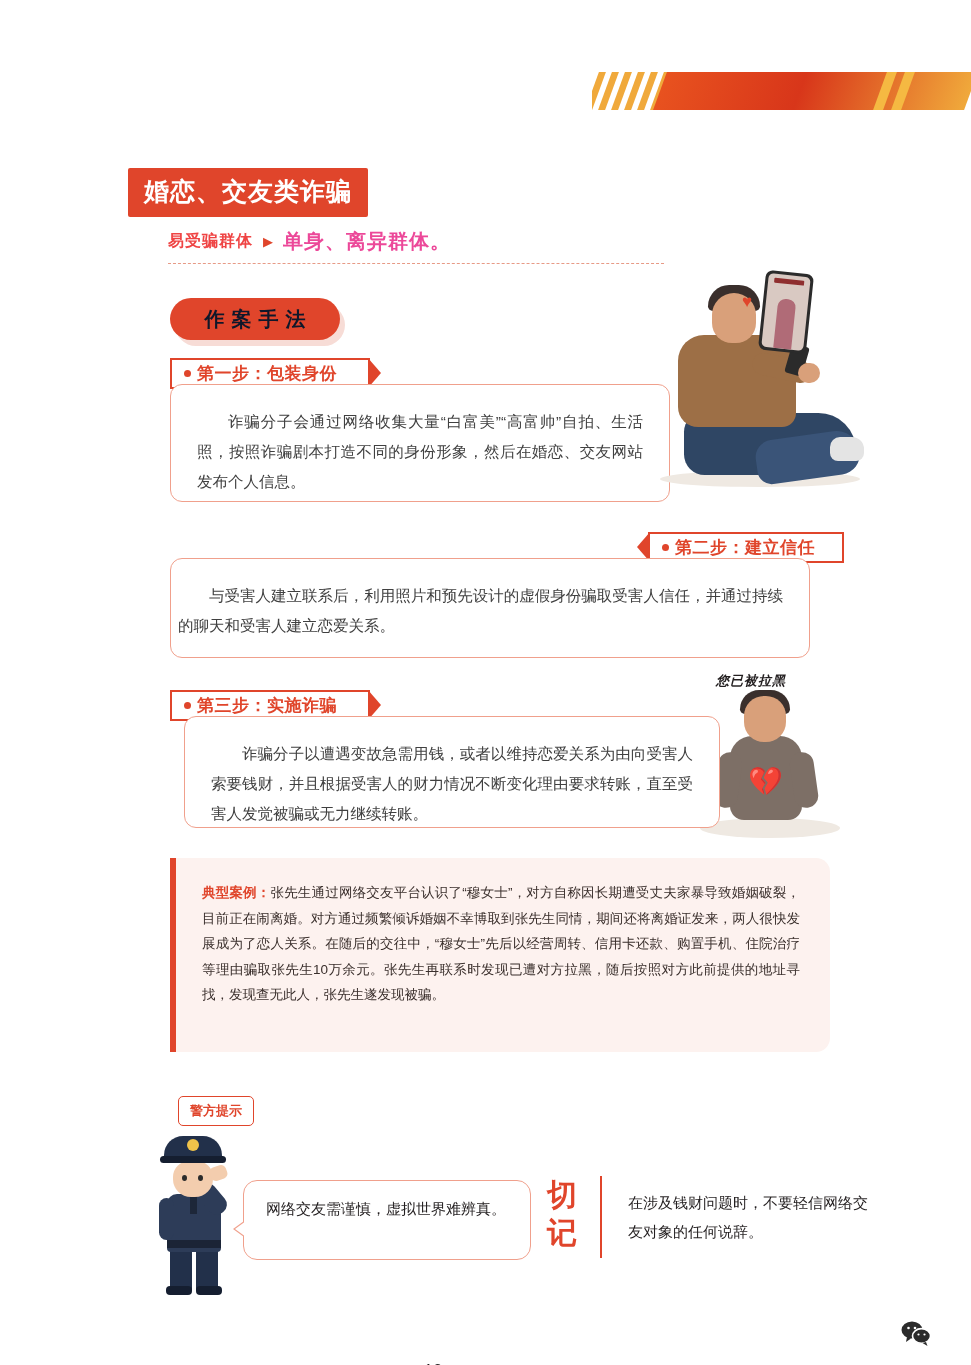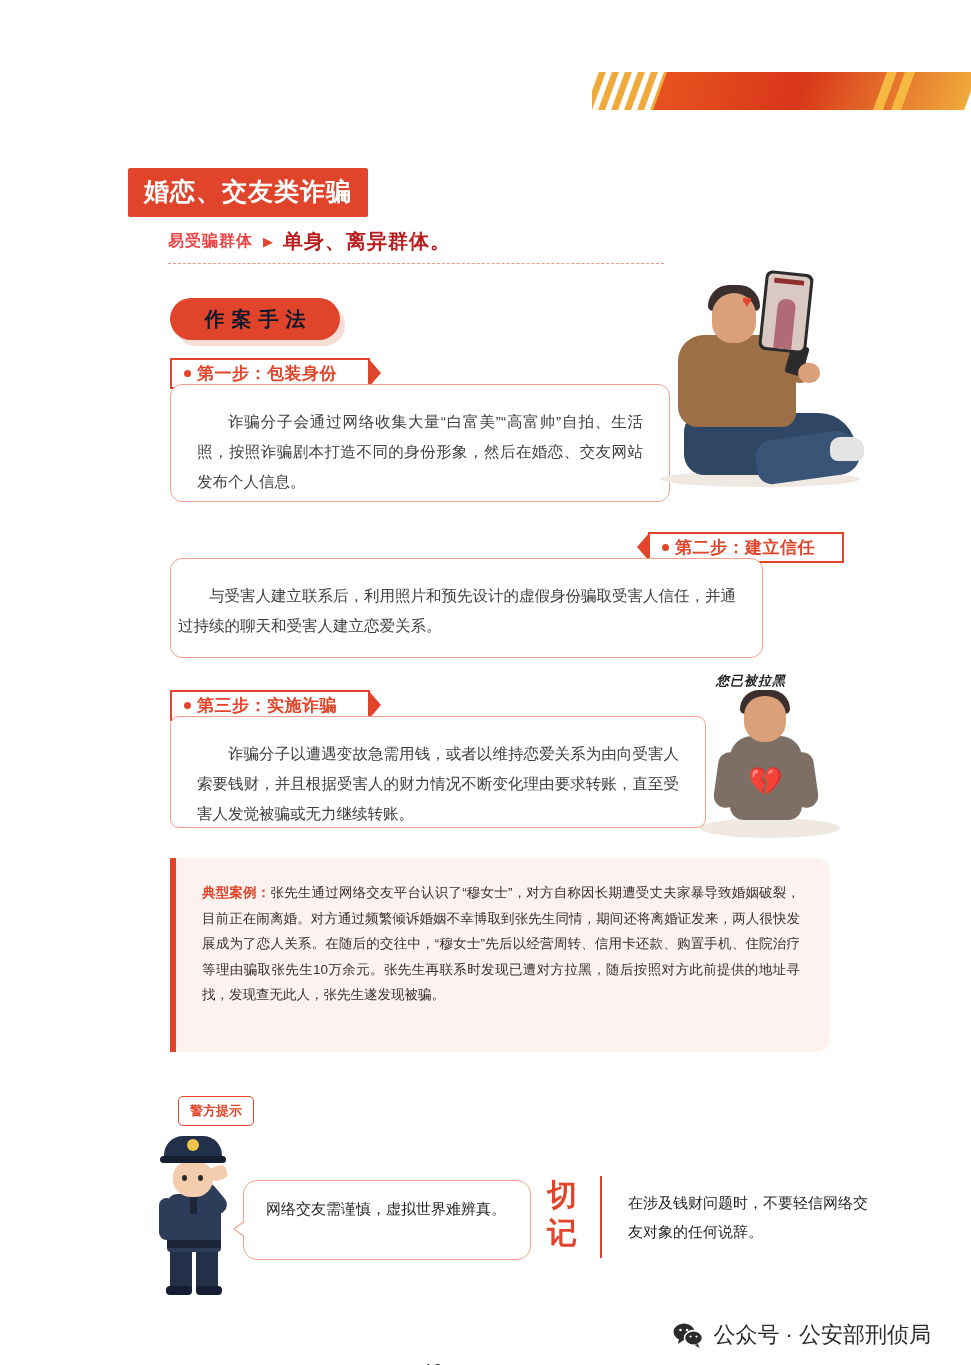--- a/index.html
+++ b/index.html
@@ -114,21 +114,21 @@
     font-size: 16px;
     font-weight: bold;
     letter-spacing: 1px;
   }
   .target-arrow {
     color: #e0452b;
     font-size: 13px;
     margin: 0 4px;
   }
   .target-value {
-    color: #b91c1c;
+    color: #ec4899;
     font-size: 20px;
     font-weight: bold;
     letter-spacing: 1px;
   }
   .dotted-rule {
     position: absolute;
     left: 168px;
     top: 263px;
     width: 496px;
     border-top: 1px dashed #e79a86;
@@ -499,40 +499,40 @@
     <div class="bar"></div>
     <div class="figure"></div>
   </div>
 </div>
 <div class="heart-small">♥</div>
 
 <div class="step-tag left-point" style="left:648px; top:532px; width:196px;">
   <span class="dot"></span>
   <span>第二步：建立信任</span>
 </div>
-<div class="step-body" style="left:170px; top:558px; width:593px; height:100px;padding-left:7px;">
+<div class="step-body" style="left:170px; top:558px; width:640px; height:100px;padding-left:7px;">
   <p>与受害人建立联系后，利用照片和预先设计的虚假身份骗取受害人信任，并通过持续的聊天和受害人建立恋爱关系。</p>
 </div>
 
 <div class="blocked-label">您已被拉黑</div>
 <div class="man2">
   <div class="floor"></div>
   <div class="torso"></div>
   <div class="armL"></div>
   <div class="armR"></div>
   <div class="hair"></div>
   <div class="head"></div>
   <div class="heart">💔</div>
 </div>
 
 <div class="step-tag right-point" style="left:170px; top:690px; width:200px;">
   <span class="dot"></span>
   <span>第三步：实施诈骗</span>
 </div>
-<div class="step-body" style="left:170px; top:716px; width:536px; height:112px;border-radius:9px;">
+<div class="step-body" style="left:184px; top:716px; width:536px; height:112px;">
   <p>诈骗分子以遭遇变故急需用钱，或者以维持恋爱关系为由向受害人索要钱财，并且根据受害人的财力情况不断变化理由要求转账，直至受害人发觉被骗或无力继续转账。</p>
 </div>
 
 <div class="case-box">
   <b>典型案例：</b><span>张先生通过网络交友平台认识了“穆女士”，对方自称因长期遭受丈夫家暴导致婚姻破裂，目前正在闹离婚。对方通过频繁倾诉婚姻不幸博取到张先生同情，期间还将离婚证发来，两人很快发展成为了恋人关系。在随后的交往中，“穆女士”先后以经营周转、信用卡还款、购置手机、住院治疗等理由骗取张先生10万余元。张先生再联系时发现已遭对方拉黑，随后按照对方此前提供的地址寻找，发现查无此人，张先生遂发现被骗。</span>
 </div>
 
 <div class="tip-tag">警方提示</div>
 <div class="police">
   <div class="legs"></div>
@@ -567,14 +567,13 @@
       <ellipse cx="11" cy="10" rx="10.5" ry="8.6" fill="#2b2b2b"></ellipse>
       <polygon points="6,17 5,22 10,18.5" fill="#2b2b2b"></polygon>
       <ellipse cx="20.5" cy="16" rx="9" ry="7.4" fill="#2b2b2b" stroke="#ffffff" stroke-width="1.6"></ellipse>
       <polygon points="25,22 26.5,26 21.5,23" fill="#2b2b2b"></polygon>
       <circle cx="7.5" cy="8" r="1.3" fill="#ffffff"></circle>
       <circle cx="14" cy="8" r="1.3" fill="#ffffff"></circle>
       <circle cx="17.5" cy="14.5" r="1.1" fill="#ffffff"></circle>
       <circle cx="23.5" cy="14.5" r="1.1" fill="#ffffff"></circle>
     </svg>
   </span>
-  <span>公众号 · 公安部刑侦局</span>
 </div>
 
 </body></html>

